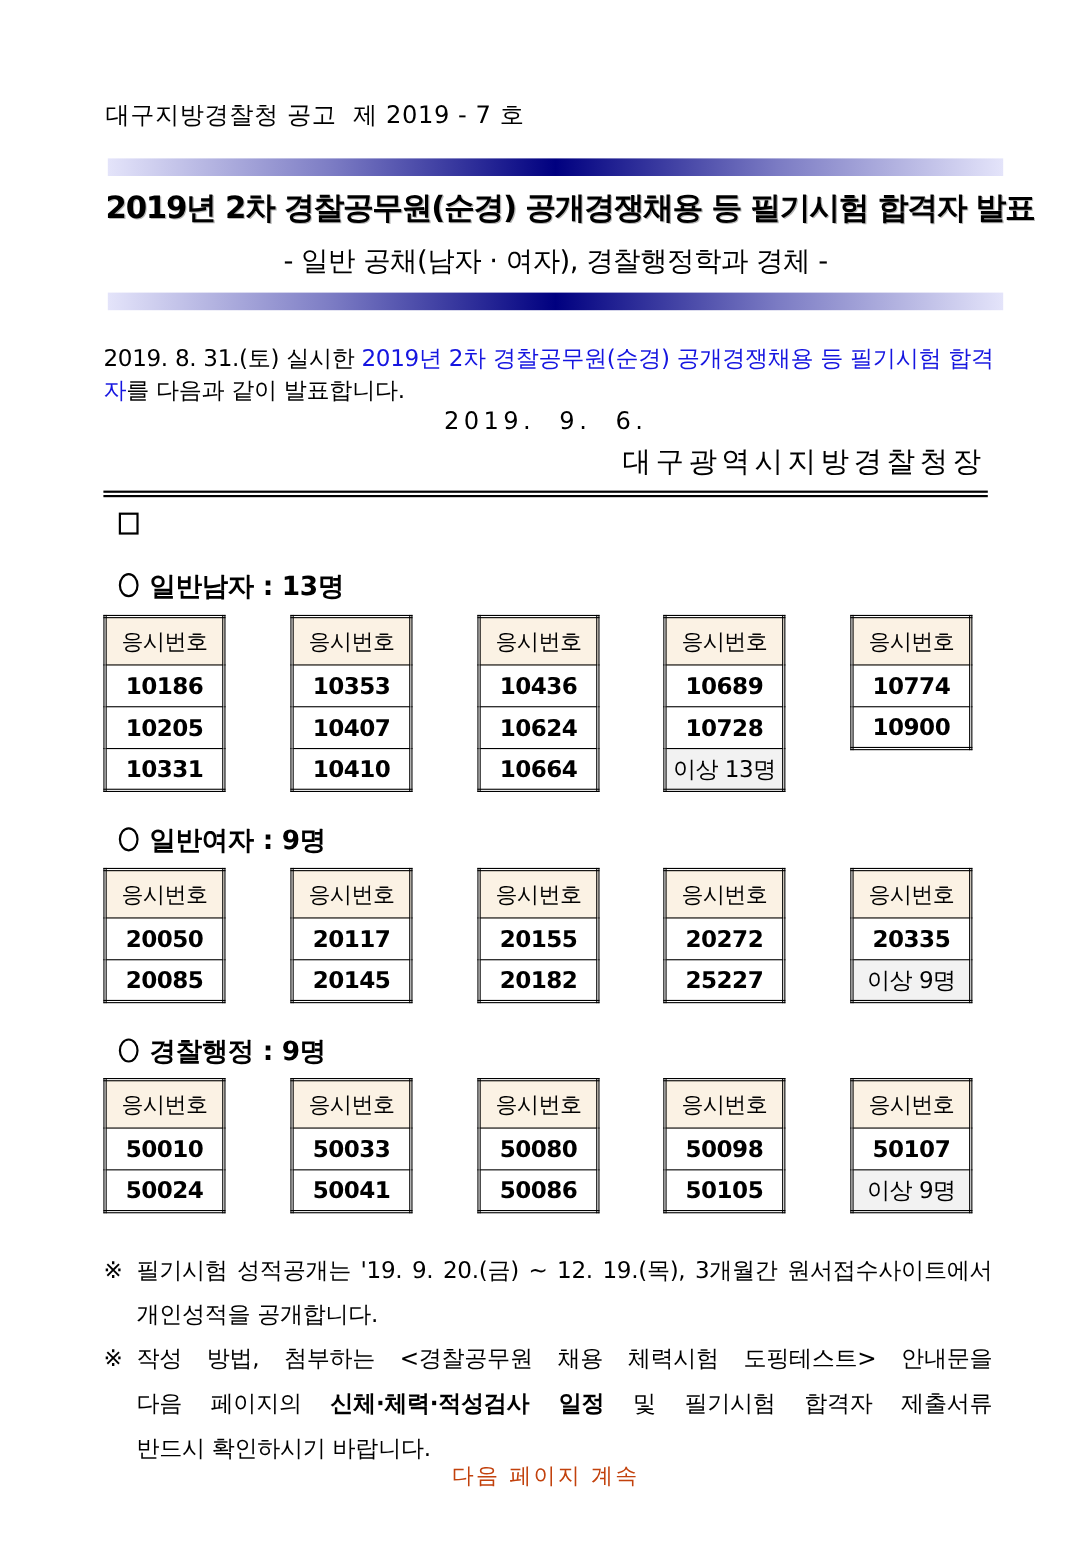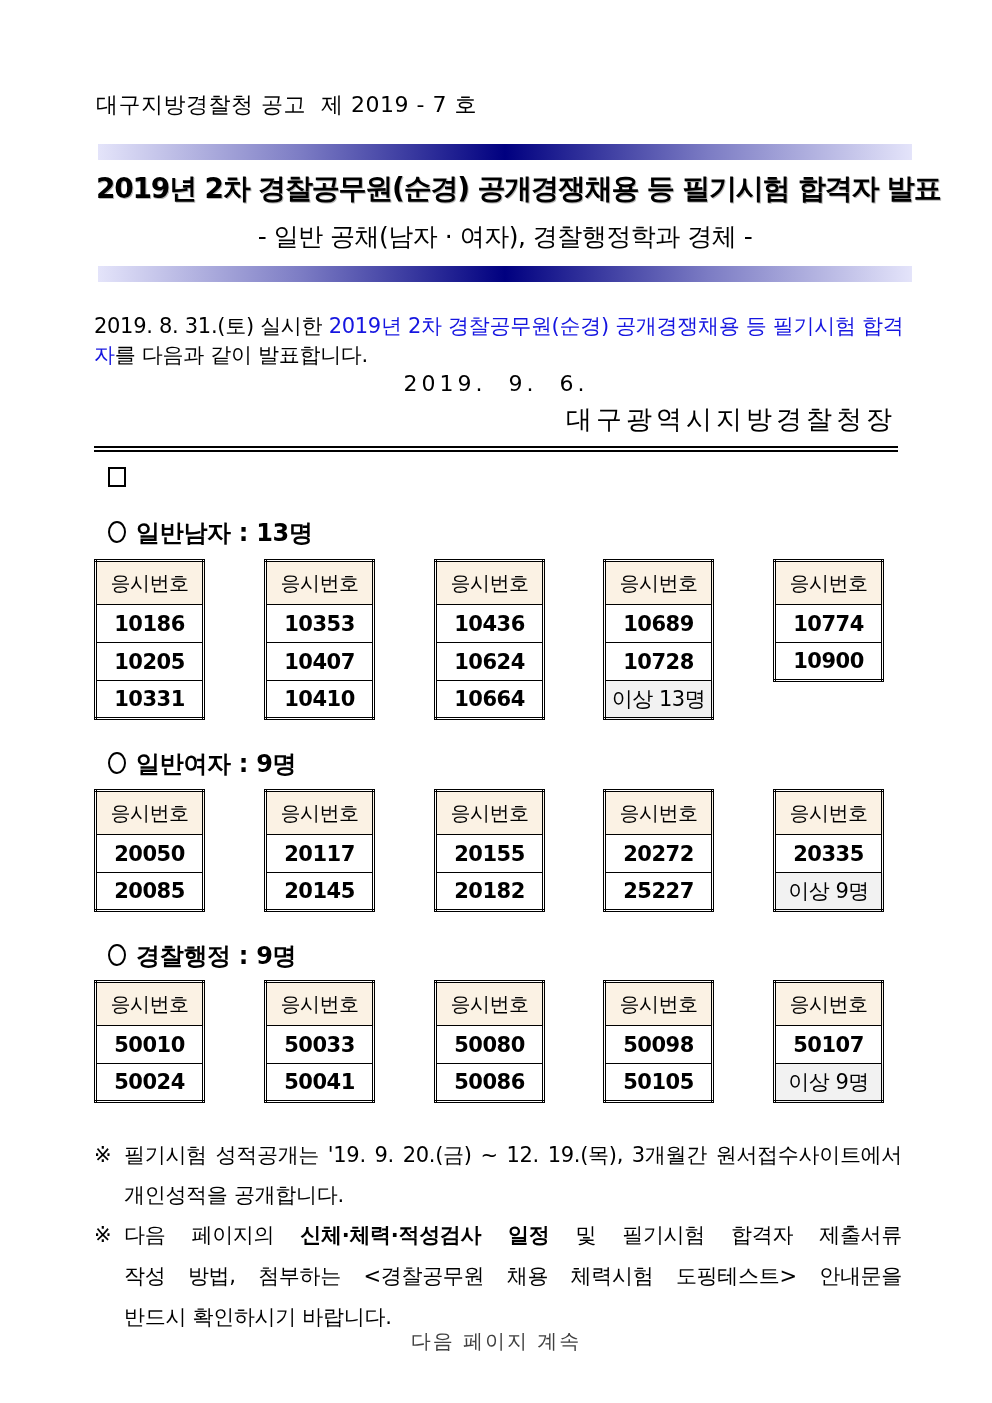--- a/index.html
+++ b/index.html
@@ -34,21 +34,21 @@
   .tbl { position: absolute; width: 111px; border: 3px double #000; border-collapse: collapse; }
   .tbl td { border: 1px solid #000; height: 38px; text-align: center; font-size: 21px; font-weight: bold; letter-spacing: -0.5px; }
   .tbl td.hdr { background: #fbf2e4; font-weight: normal; height: 44px; font-size: 20px; }
   .tbl td.sum { background: #f2f2f2; font-weight: normal; }
 
   .note { left: 94px; width: 808px; font-size: 21px; letter-spacing: -0.3px; line-height: 40px; }
   .note .mark { position: absolute; left: 0; }
   .note .txt { display: block; padding-left: 30px; text-align: justify; text-align-last: justify; }
   .note .txt.last { text-align-last: left; }
   .note b { font-weight: bold; }
-  .continue { left: 96px; width: 800px; top: 1328px; text-align: center; font-size: 20px; color: #404040; letter-spacing: 2px; }
+  .continue { left: 96px; width: 800px; top: 1328px; text-align: center; font-size: 20px; color: #c2410c; letter-spacing: 2px; }
 </style>
 </head>
 <body>
 
 <div class="abs notice-no">대구지방경찰청 공고  제 2019 - 7 호</div>
 
 <div class="abs grad-bar bar1"></div>
 <div class="abs title">2019년 2차 경찰공무원(순경) 공개경쟁채용 등 필기시험 합격자 발표</div>
 <div class="abs subtitle">- 일반 공채(남자 · 여자), 경찰행정학과 경체 -</div>
 <div class="abs grad-bar bar2"></div>
@@ -287,18 +287,18 @@
   </table>
 
 <div class="abs note" style="top:1135px;">
   <span class="mark">※</span>
   <span class="txt">필기시험 성적공개는 '19. 9. 20.(금) ~ 12. 19.(목), 3개월간 원서접수사이트에서</span>
   <span class="txt last">개인성적을 공개합니다.</span>
 </div>
 
 <div class="abs note" style="top:1215px; line-height:41px;">
   <span class="mark">※</span>
+  <span class="txt">작성 방법, 첨부하는 &lt;경찰공무원 채용 체력시험 도핑테스트&gt; 안내문을</span>
   <span class="txt"><span>다음 페이지의 </span><b>신체·체력·적성검사 일정</b><span> 및 필기시험 합격자 제출서류</span></span>
-  <span class="txt">작성 방법, 첨부하는 &lt;경찰공무원 채용 체력시험 도핑테스트&gt; 안내문을</span>
   <span class="txt last">반드시 확인하시기 바랍니다.</span>
 </div>
 
 <div class="abs continue">다음 페이지 계속</div>
 
 </body></html>

